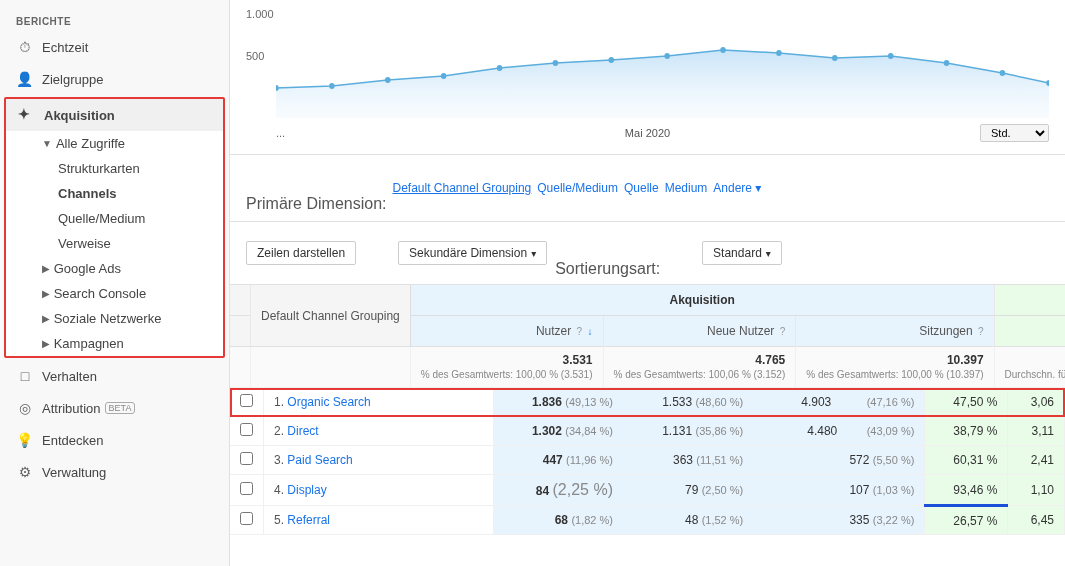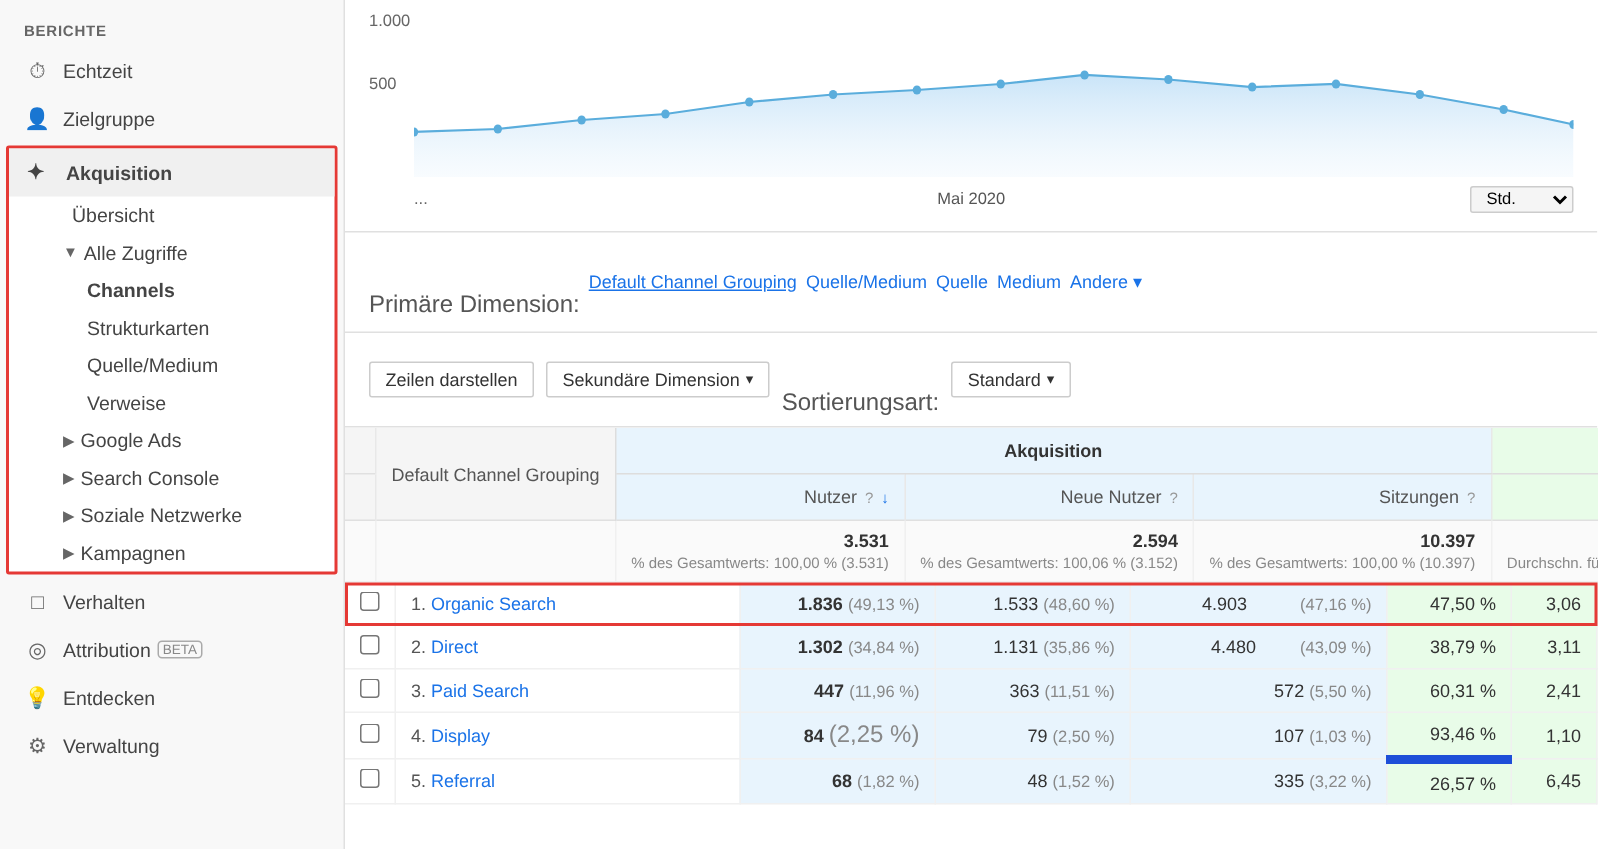--- a/index.html
+++ b/index.html
@@ -191,20 +191,21 @@
       background: #fff;
       border: 1px solid #ccc;
       border-radius: 2px;
       padding: 4px 10px;
       font-size: 12px;
       cursor: pointer;
       color: #333;
       display: flex;
       align-items: center;
       gap: 4px;
+      margin-left: 34px;
     }
     .dropdown-btn::after { content: '▾'; font-size: 10px; }
 
     
     .table-container {
       flex: 1;
       overflow-y: auto;
       overflow-x: auto;
     }
     table {
@@ -266,35 +267,32 @@
     <span class="icon">👤</span>
     <span>Zielgruppe</span>
   </div>
 
   <div class="akquisition-box">
     <div class="akquisition-header">
       <span class="icon" style="width:18px;height:18px;margin-right:8px;font-size:14px;">✦</span>
       <span>Akquisition</span>
     </div>
 
-    <div class="sidebar-sub">
-      <span>Übersicht</span>
-    </div>
 
     <div class="sidebar-sub-section">
       <span class="chevron">▼</span>
       <span>Alle Zugriffe</span>
     </div>
 
+    <div class="sidebar-sub-sub">
+      <span>Strukturkarten</span>
+    </div>
+
     <div class="sidebar-sub-sub sidebar-sub-active">
       <span>Channels</span>
-    </div>
-
-    <div class="sidebar-sub-sub">
-      <span>Strukturkarten</span>
     </div>
 
     <div class="sidebar-sub-sub">
       <span>Quelle/Medium</span>
     </div>
 
     <div class="sidebar-sub-sub">
       <span>Verweise</span>
     </div>
 
@@ -446,21 +444,21 @@
       <tbody>
 
         <tr class="totals-row">
           <td class="checkbox-cell"></td>
           <td class="left"></td>
           <td class="col-group-akq">
             <span>3.531</span><br>
             <span class="sub-text">% des Gesamtwerts: 100,00 % (3.531)</span>
           </td>
           <td class="col-group-akq">
-            <span>2.594</span><br>
+            <span>4.765</span><br>
             <span class="sub-text">% des Gesamtwerts: 100,06 % (3.152)</span>
           </td>
           <td class="col-group-akq">
             <span>10.397</span><br>
             <span class="sub-text">% des Gesamtwerts: 100,00 % (10.397)</span>
           </td>
           <td class="col-group-verh">
             <br>
             <span class="sub-text">Durchschn. für Datenansicht: 44,25 % (0,00 %)</span>
           </td>
@@ -545,21 +543,21 @@
     </td>
     <td class="col-group-akq" style="border-bottom:1px solid #f0f0f0;">
       <strong>84</strong> <span style="color:#888;font-size:16px;">(2,25 %)</span>
     </td>
     <td class="col-group-akq" style="border-bottom:1px solid #f0f0f0;">
       79 <span style="color:#888;font-size:11px;">(2,50 %)</span>
     </td>
     <td class="col-group-akq" style="border-bottom:1px solid #f0f0f0;">
       107 <span style="color:#888;font-size:11px;">(1,03 %)</span>
     </td>
-    <td class="col-group-verh" style="border-bottom:6px solid #1d4ed8;">
+    <td class="col-group-verh" style="border-bottom:3px solid #1d4ed8;">
       93,46 %
     </td>
     <td class="col-group-verh" style="border-bottom:1px solid #f0f0f0;">
       1,10
     </td>
   </tr>
           <tr>
     <td class="checkbox-cell"><input type="checkbox" style=""></td>
     <td class="left" style="min-width:180px;">
       <span style="color:#555;">5.</span>

